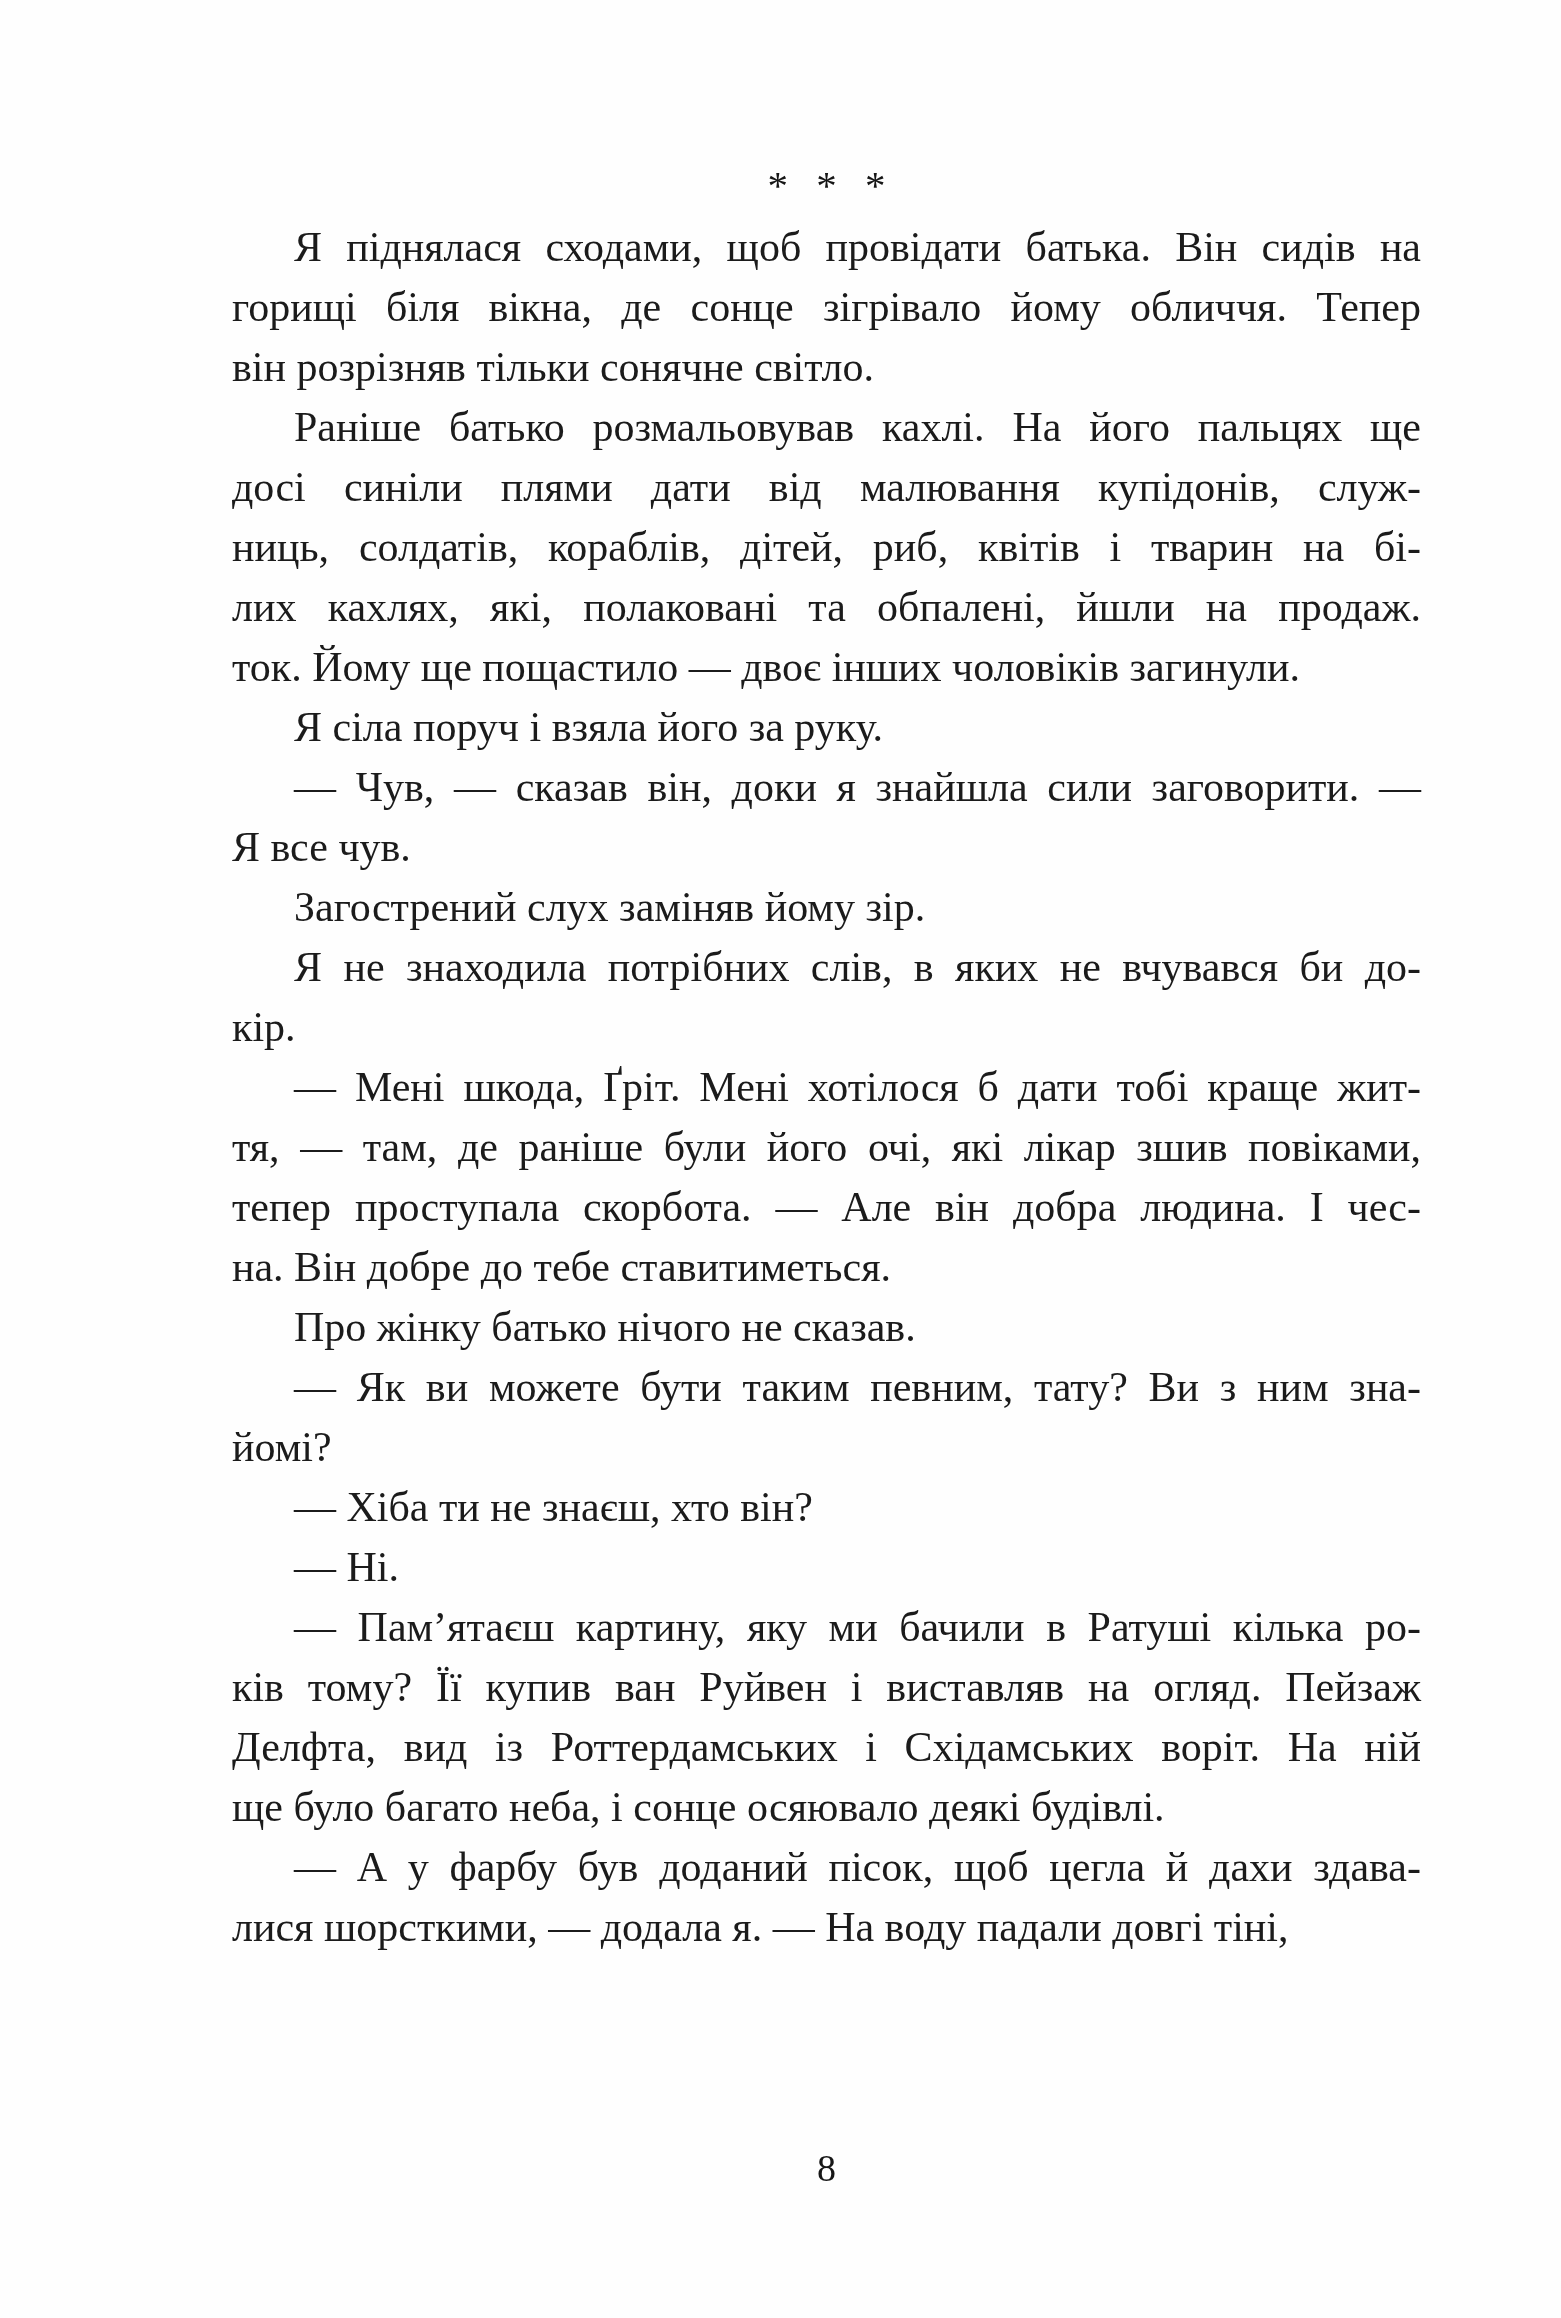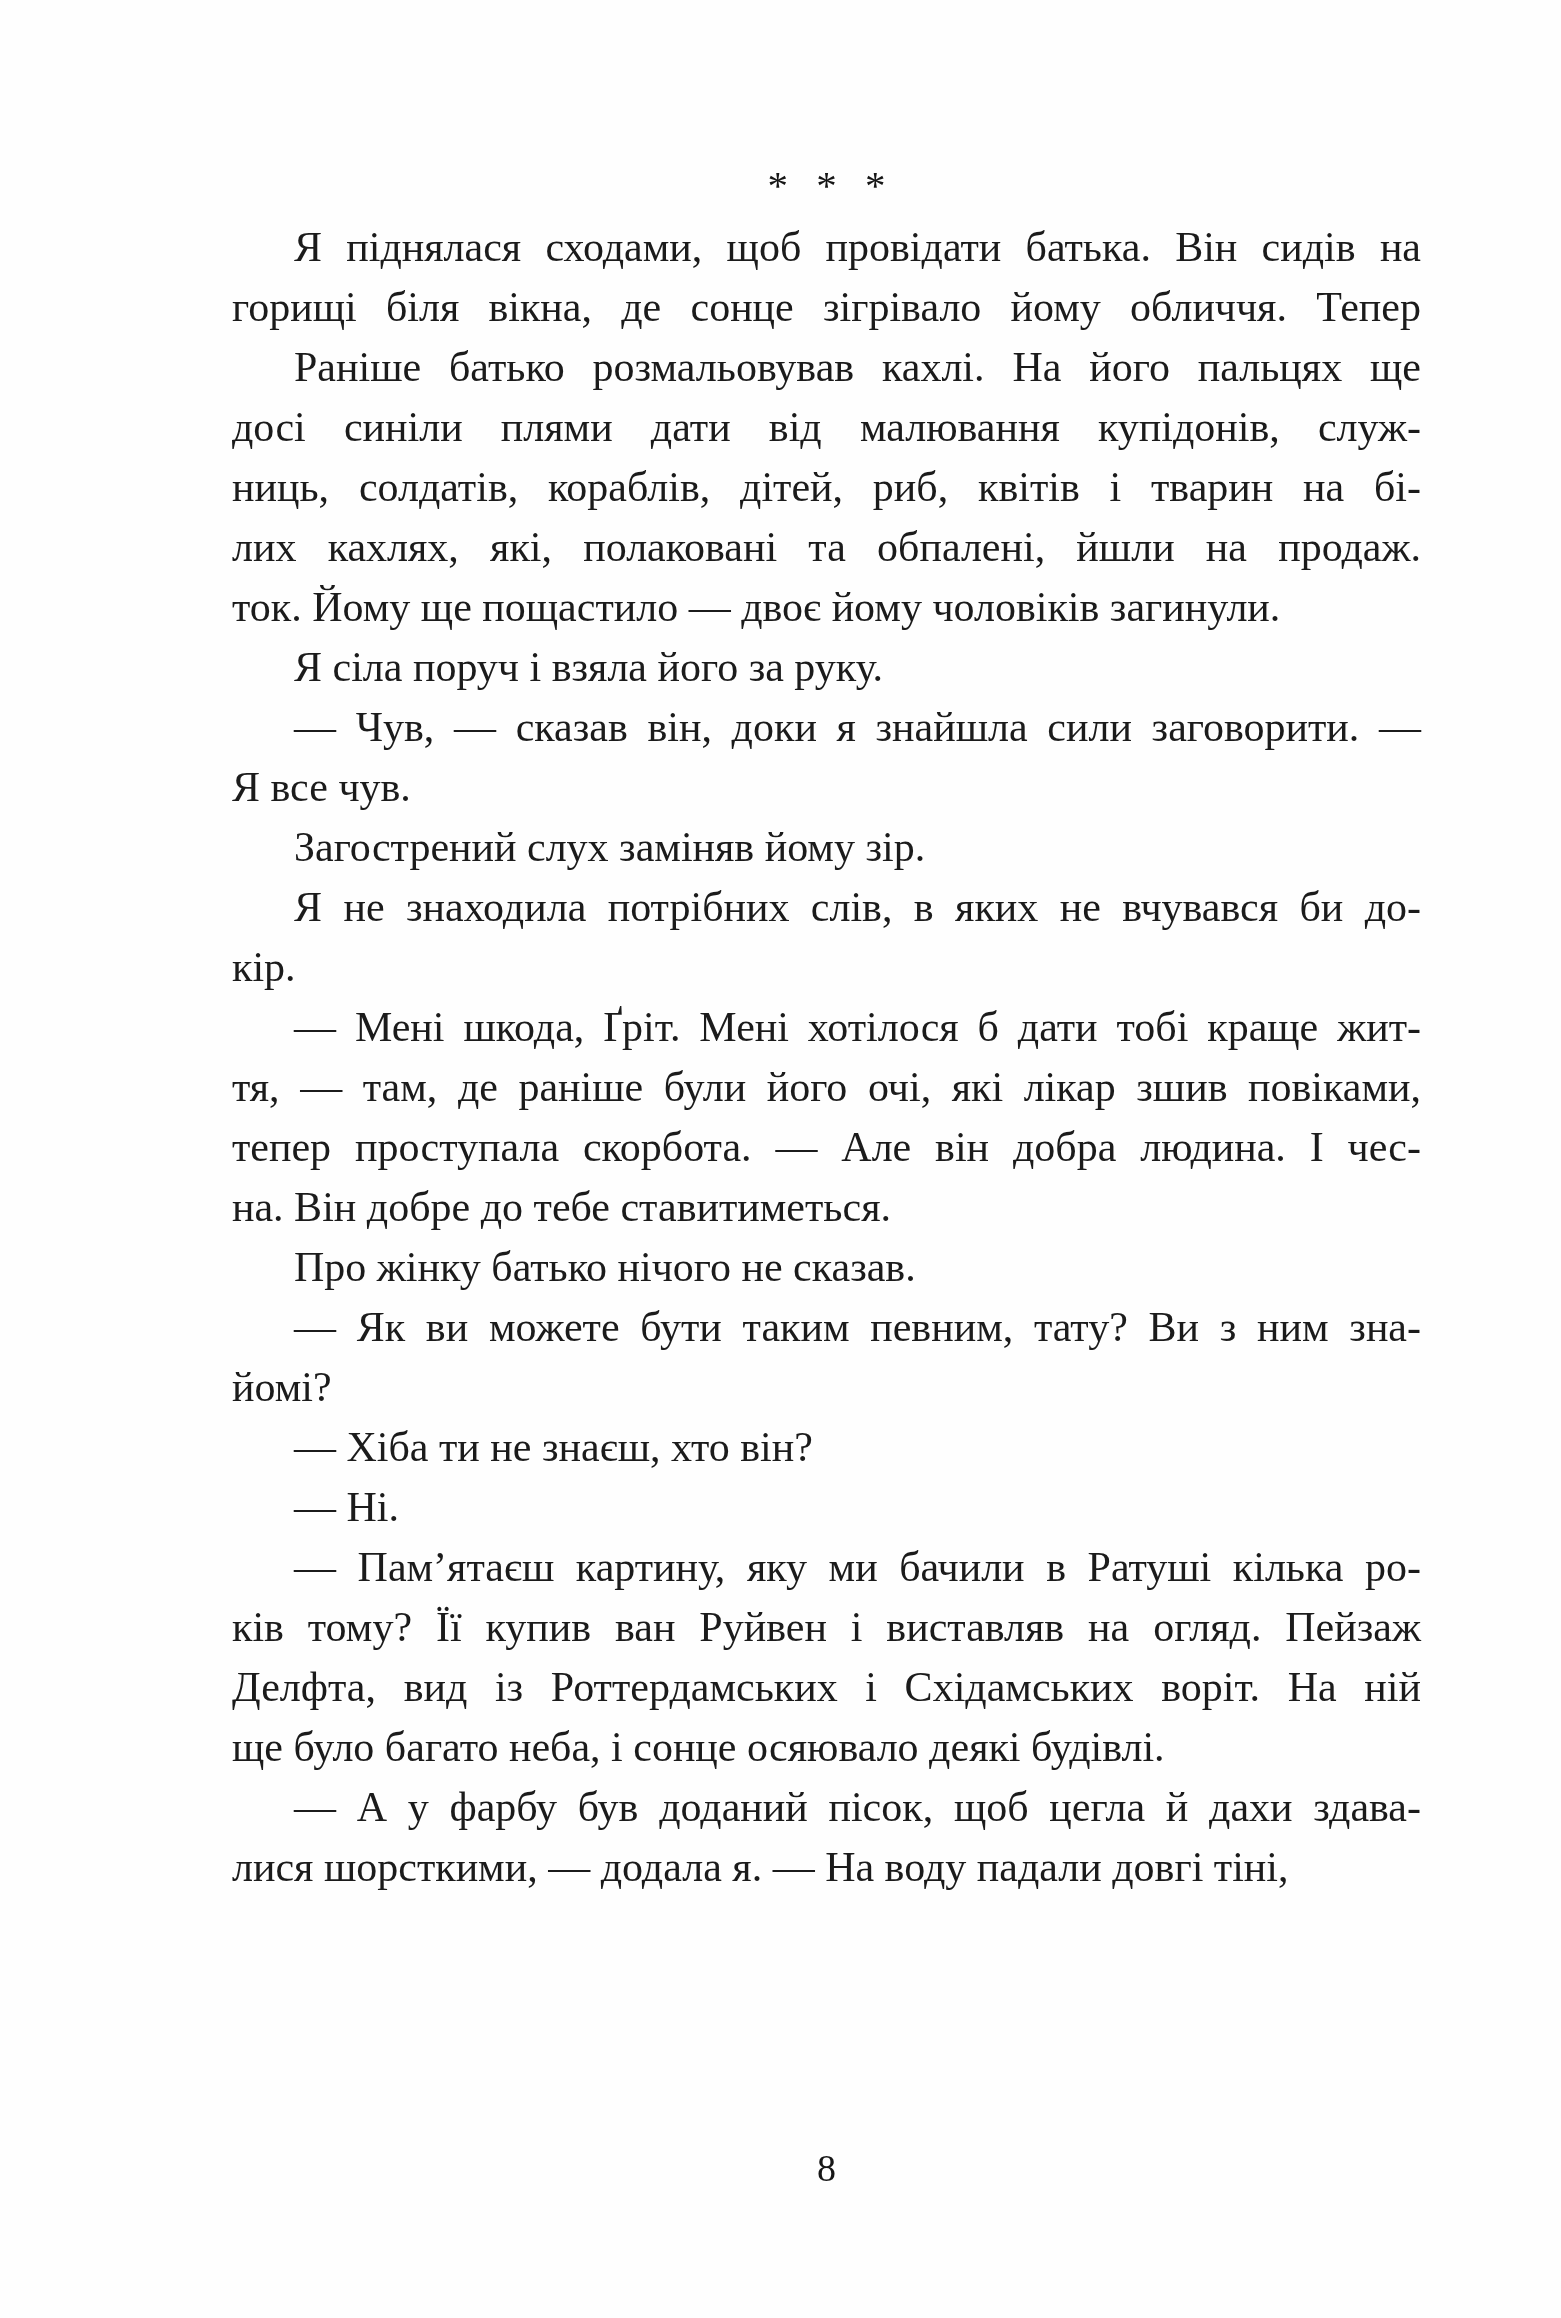--- a/index.html
+++ b/index.html
@@ -61,27 +61,28 @@
 </head>
 <body>
 
 <div class="sheet">
   <div class="textblock">
     <div class="separator">* * *</div>
     <div>
         <div class="paragraph">
           <div class="line first">Я піднялася сходами, щоб провідати батька. Він сидів на</div>
           <div class="line">горищі біля вікна, де сонце зігрівало йому обличчя. Тепер</div>
+          <div class="line last">він розрізняв тільки сонячне світло.</div>
         </div>
         <div class="paragraph">
           <div class="line first">Раніше батько розмальовував кахлі. На його пальцях ще</div>
           <div class="line">досі синіли плями дати від малювання купідонів, служ-</div>
           <div class="line">ниць, солдатів, кораблів, дітей, риб, квітів і тварин на бі-</div>
           <div class="line">лих кахлях, які, полаковані та обпалені, йшли на продаж.</div>
-          <div class="line last">ток. Йому ще пощастило — двоє йому чоловіків загинули.</div>
+          <div class="line last">ток. Йому ще пощастило — двоє інших чоловіків загинули.</div>
         </div>
         <div class="paragraph">
           <div class="line first last">Я сіла поруч і взяла його за руку.</div>
         </div>
         <div class="paragraph">
           <div class="line first">— Чув, — сказав він, доки я знайшла сили заговорити. —</div>
           <div class="line last">Я все чув.</div>
         </div>
         <div class="paragraph">
           <div class="line first last">Загострений слух заміняв йому зір.</div>

